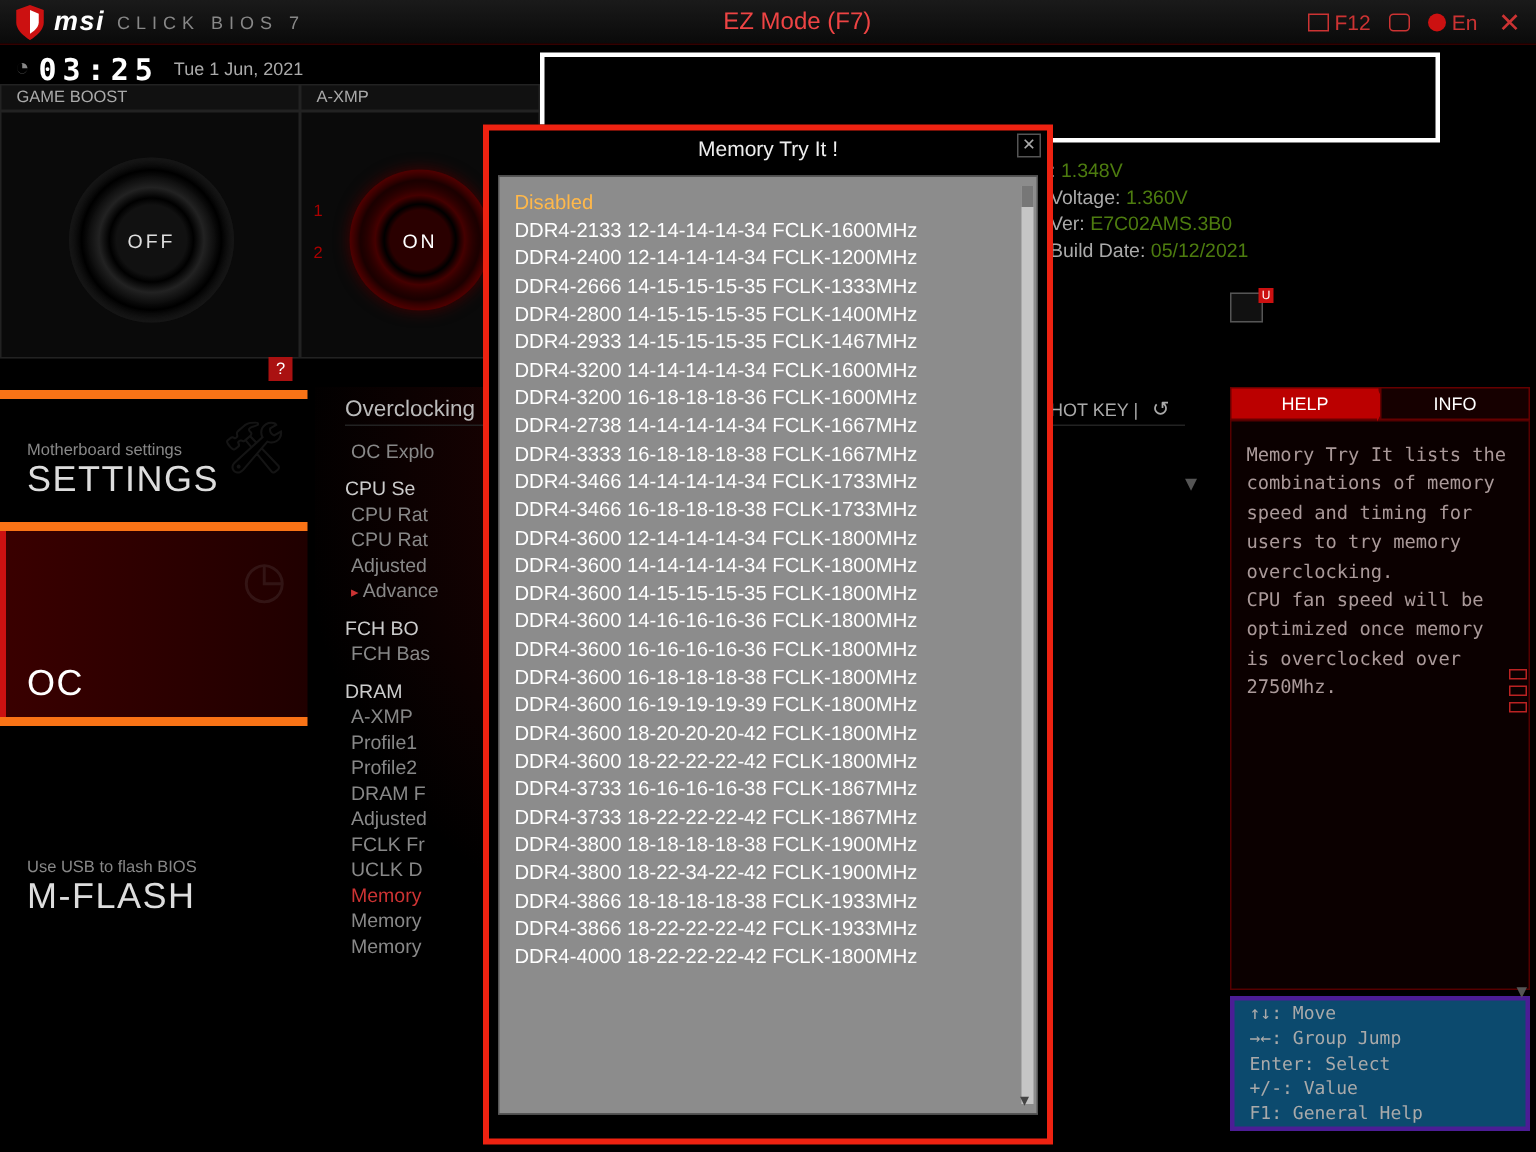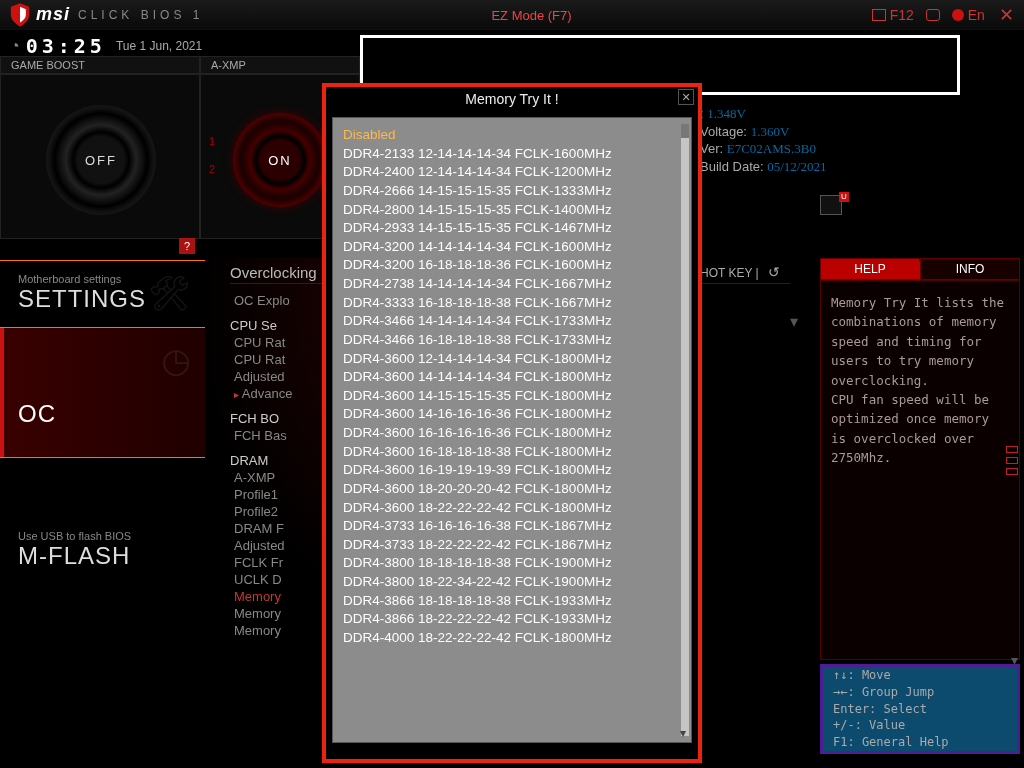--- a/index.html
+++ b/index.html
@@ -6,21 +6,21 @@
   html, body { width: 1024px; height: 768px; overflow: hidden; background:#000; font-family: "Segoe UI", Arial, sans-serif; color:#ccc; }
   body { position: relative; }
 
   
   .topbar { height: 30px; display:flex; align-items:center; padding: 0 10px; background: linear-gradient(#1a1a1a,#0a0a0a); border-bottom:1px solid #300; }
   .shield-icon { width:20px; height:24px; margin-right:6px; }
   .shield-icon svg { width:100%; height:100%; }
   .brand { font-family: Arial, sans-serif; font-style: italic; font-weight: 900; color:#fff; font-size:18px; letter-spacing:1px; }
   .brand-sub { color:#888; letter-spacing:4px; font-size:12px; margin-left:8px; }
   .top-center { flex:1; text-align:center; }
-  .top-center span { color:#e44; font-size:13px; }
+  .top-center span { color:#e44; font-size:16px; }
   .top-icon { margin-left:12px; color:#c33; font-size:14px; display:flex; align-items:center; gap:4px; }
   .close-x { color:#c33; font-size:18px; margin-left:14px; }
 
   
   .timebar { display:flex; align-items:center; padding: 4px 10px 0 10px; }
   .clock-icon { color:#888; margin-right:6px; }
   .time { font-family: monospace; letter-spacing:4px; color:#fff; font-size:20px; font-weight:bold; }
   .date { color:#aaa; font-size:12px; margin-left:10px; }
 
   
@@ -32,28 +32,28 @@
   .dial-label { color:#ddd; font-size:13px; letter-spacing:2px; }
   .dial-on .dial-label { color:#fff; }
   .axmp-panel { width:160px; height:165px; background:#0a0a0a; border:1px solid #222; position:relative; }
   .axmp-dial { width:94px; height:94px; top:38px; left:32px;justify-content:center; }
   .axmp-num { position:absolute; color:#a00; font-size:11px; left:8px; }
   .axmp-n1 { top:60px; } .axmp-n2 { top:88px; }
   .help-q { position:absolute; right:4px; bottom:-16px; background:#a11; color:#fff; width:16px; height:16px; font-size:11px; text-align:center; line-height:16px; }
 
   
   .sysinfo { position:absolute; top:105px; left:700px; font-size:13px; color:#aaa; line-height:1.35; }
-  .sysinfo .v { color:#0369a1;font-family:Liberation Serif, serif; }
+  .sysinfo .v { color:#4d7c0f; }
 
   
   .white-frame { position:absolute; top:35px; left:360px; width:600px; height:60px; border:3px solid #fff; }
 
   
   .sidebar { position:absolute; top:260px; left:0; width:205px; }
-  .side-item { padding:12px 10px 14px 18px; border-top:1px solid #f97316; color:#888; position:relative; }
+  .side-item { padding:28px 10px 14px 18px; border-top:6px solid #f97316; color:#888; position:relative; }
   .side-item .small { font-size:11px; color:#888; }
   .side-item .big { font-size:24px; color:#ddd; letter-spacing:1px; }
   .side-item.active { background: linear-gradient(90deg,#3a0000,#200000); }
   .side-item.active::before { content:""; position:absolute; left:0; top:0; bottom:0; width:4px; background:#c11; }
   .side-item.active .big { color:#fff; }
   .side-glyph { position:absolute; right:14px; top:12px; opacity:0.15; font-size:34px; }
 
   
   .oc-area { position:absolute; top:258px; left:210px; width:600px; height:500px; background: radial-gradient(ellipse at 40% 10%, rgba(120,10,10,0.35), transparent 50%), #000; padding:6px 20px; font-size:13px; color:#aaa; }
   .oc-title { color:#bbb; font-size:15px; border-bottom:1px solid #222; padding-bottom:2px; margin-bottom:8px; }
@@ -102,21 +102,21 @@
 <body>
 
 <div class="topbar">
   <span class="shield-icon">
     <svg viewBox="0 0 24 28">
         <path d="M12 0 L23 4 V14 C23 22 12 28 12 28 C12 28 1 22 1 14 V4 Z" fill="#c11"></path>
         <path d="M12 4 L19 7 V14 C19 19 12 23 12 23 Z" fill="#fff"></path>
       </svg>
   </span>
   <span class="brand">msi</span>
-  <span class="brand-sub">CLICK BIOS 1</span>
+  <span class="brand-sub">CLICK BIOS 7</span>
   <div class="top-center"><span>EZ Mode (F7)</span></div>
   <span class="top-icon">
       <span class="ico-box"></span>
       <span>F12</span>
     </span>
   <span class="top-icon">
       <span class="ico-box" style="border-radius:3px"></span>
     </span>
   <span class="top-icon">
       <span style="width:12px;height:12px;background:#c11;border-radius:50%;display:inline-block"></span>

